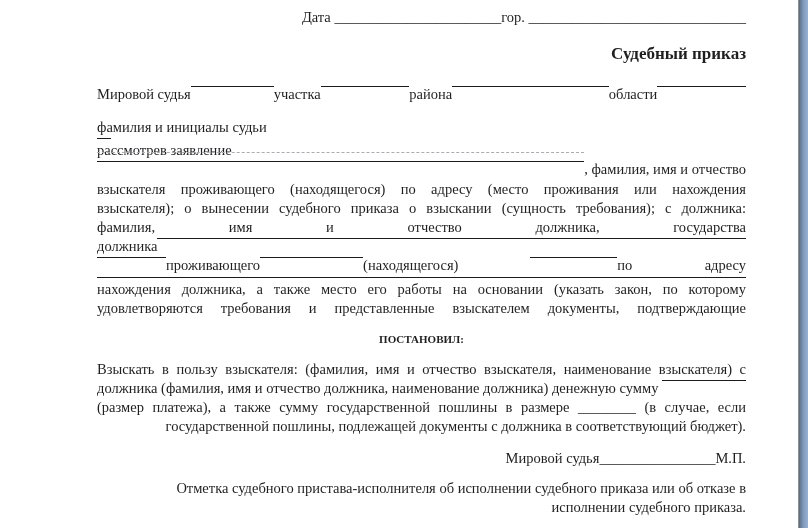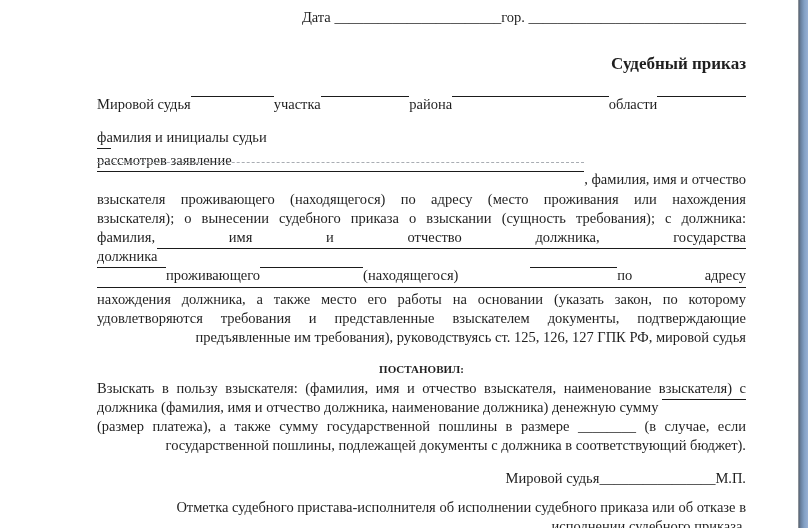--- a/index.html
+++ b/index.html
@@ -74,35 +74,34 @@
       #68809f 34%,
       #83a0c4 66%,
       #97b0d4 100%);
   }
 </style>
 </head>
 <body>
 
 <div id="doc">
     <div class="line align-left">Дата _______________________гор. ______________________________</div>
-    <div class="line title align-left" style="margin-top: 27px;">Судебный приказ</div>
+    <div class="line title align-left" style="margin-top: 17px;">Судебный приказ</div>
     <div class="line flex-line" style="margin-top: 21px;"><span class="seg-text">Мировой судья</span><span class="fill" style="flex-grow: 72;"></span><span class="seg-text">участка</span><span class="fill" style="flex-grow: 77;"></span><span class="seg-text">района</span><span class="fill" style="flex-grow: 136;"></span><span class="seg-text">области</span><span class="fill" style="flex-grow: 77;"></span></div>
     <div class="line flex-line" style="margin-top: 14px; flex-direction: column;"><span class="seg-text">фамилия и инициалы судьи</span><span class="fill" style="flex-grow: 290;"></span><span class="seg-text">рассмотрев заявление</span></div>
     <div class="line flex-line"><span class="fill dashed" style="flex-grow: 497;"></span><span class="seg-text">, фамилия, имя и отчество</span></div>
     <div class="line align-justify rel">взыскателя проживающего (находящегося) по адресу (место проживания или нахождения</div>
     <div class="line align-justify">взыскателя); о вынесении судебного приказа о взыскании (сущность требования); с должника:</div>
     <div class="line align-justify">фамилия, имя и отчество должника, государства</div>
     <div class="line flex-line"><span class="seg-text">должника</span><span class="fill" style="flex-grow: 590;"></span></div>
     <div class="line flex-line"><span class="fill" style="flex-grow: 63;"></span><span class="seg-text">проживающего</span><span class="fill" style="flex-grow: 94;"></span><span class="seg-text">(находящегося)</span><span class="gapseg" style="flex-grow: 65;"></span><span class="fill" style="flex-grow: 80;"></span><span class="seg-text">по</span><span class="gapseg" style="flex-grow: 66;"></span><span class="seg-text">адресу</span></div>
     <div class="line flex-line"><span class="fill" style="flex-grow: 451;"></span></div>
     <div class="line align-justify">нахождения должника, а также место его работы на основании (указать закон, по которому</div>
     <div class="line align-justify">удовлетворяются требования и представленные взыскателем документы, подтверждающие</div>
-    <div class="line align-left">предъявленные им требования), руководствуясь ст. 125, 126, 127 ГПК РФ, мировой судья</div>
     <div class="line heading align-center" style="margin-top: 12px;">ПОСТАНОВИЛ:</div>
-    <div class="line align-justify" style="">Взыскать в пользу взыскателя: (фамилия, имя и отчество взыскателя, наименование взыскателя) с</div>
+    <div class="line align-justify" style="margin-top: 10px;">Взыскать в пользу взыскателя: (фамилия, имя и отчество взыскателя, наименование взыскателя) с</div>
     <div class="line flex-line"><span class="seg-text">должника (фамилия, имя и отчество должника, наименование должника) денежную сумму </span><span class="fill" style="flex-grow: 78;"></span></div>
     <div class="line align-justify">(размер платежа), а также сумму государственной пошлины в размере ________ (в случае, если</div>
     <div class="line align-left">государственной пошлины, подлежащей документы с должника в соответствующий бюджет).</div>
     <div class="line align-left" style="margin-top: 13px;">Мировой судья________________М.П.</div>
     <div class="line align-left" style="margin-top: 10px;">Отметка судебного пристава-исполнителя об исполнении судебного приказа или об отказе в</div>
     <div class="line align-left">исполнении судебного приказа.</div>
   </div>
 <div class="window-edge"></div>
 
 </body></html>

